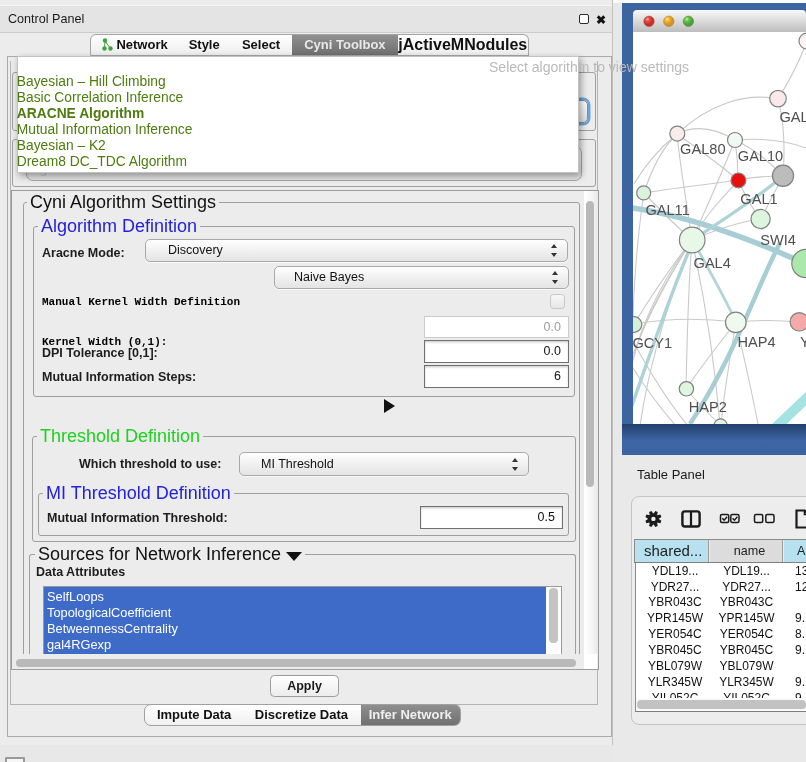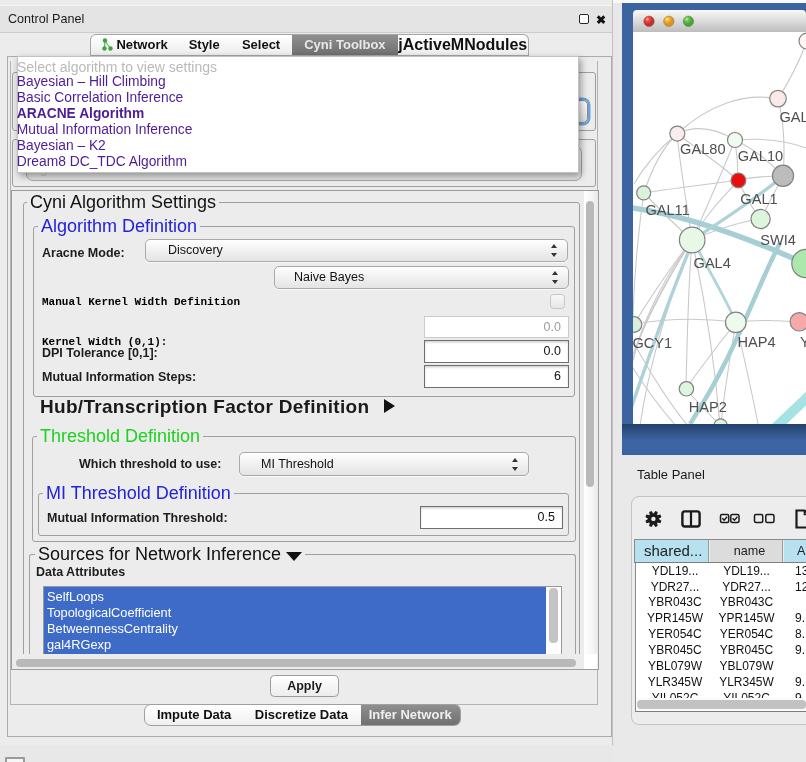--- a/index.html
+++ b/index.html
@@ -78,21 +78,20 @@
 
   <div class="ab glbl" style="left:42px;top:320px;margin-top:16px;">Kernel Width (0,1):</div>
   <div class="ab fld" style="left:424px;top:316px;width:136px;height:20px;border:1px solid #cbcbcb;line-height:20px;padding-right:7px;color:#9d9d9d;">0.0</div>
 
   <div class="ab lbl" style="left:42px;top:346px;">DPI Tolerance [0,1]:</div>
   <div class="ab fld" style="left:424px;top:340px;width:136px;height:21px;border:1px solid #6f6f6f;line-height:21px;padding-right:7px;box-shadow:inset 0 1.5px 2px rgba(0,0,0,.18);">0.0</div>
 
   <div class="ab lbl" style="left:42px;top:370px;">Mutual Information Steps:</div>
   <div class="ab fld" style="left:424px;top:365px;width:136px;height:21px;border:1px solid #6f6f6f;line-height:21px;padding-right:7px;box-shadow:inset 0 1.5px 2px rgba(0,0,0,.18);">6</div>
 
-  <div class="ab" style="left:40px;top:396px;font-size:19px;font-weight:bold;color:#1a1a1a;letter-spacing:0.3px;">Hub/Transcription Factor Definition</div>
   <div class="ab" style="left:384px;top:399px;width:0;height:0;border-top:7px solid transparent;border-bottom:7px solid transparent;border-left:11px solid #111;"></div>
 
   <div class="ab grp" style="left:32px;top:436px;width:542px;height:104px;"></div>
   <div class="ab gt" style="left:37px;top:430px;color:#1ed11e;">Threshold Definition</div>
 
   <div class="ab lbl" style="left:79px;top:457px;">Which threshold to use:</div>
   <div class="ab combo" style="left:239px;top:452px;width:288px;height:22px;">
      <div class="ct" style="left:21px;line-height:22px;">MI Threshold</div>
      <div class="arr au" style="right:10px;top:4.5px;"></div>
       <div class="arr ad" style="right:10px;bottom:4.5px;"></div>
@@ -288,14 +287,14 @@
     <div class="ab" style="left:710px;top:673.9px;width:73px;height:16px;text-align:center;font-size:12px;color:#111;line-height:16px;">YLR345W</div>
     <div class="ab" style="left:795px;top:673.9px;width:20px;height:16px;font-size:12px;color:#111;line-height:16px;">9.</div>
     <div class="ab" style="left:640px;top:689.8000000000001px;width:70px;height:16px;text-align:center;font-size:12px;color:#111;line-height:16px;">YIL052C</div>
     <div class="ab" style="left:710px;top:689.8000000000001px;width:73px;height:16px;text-align:center;font-size:12px;color:#111;line-height:16px;">YIL052C</div>
     <div class="ab" style="left:795px;top:689.8000000000001px;width:20px;height:16px;font-size:12px;color:#111;line-height:16px;">9</div>
     <div class="ab" style="left:636px;top:697.8px;width:170px;height:13.5px;background:#fafafa;"></div>
     <div class="ab thumb" style="left:637.3px;top:700px;width:169px;height:9px;background:#c2c2c2;"></div>
   </div>
 
 <div class="ab" style="left:17px;top:56px;width:560px;height:115px;background:#fff;border:1px solid #c2c2c2;box-shadow:2px 3px 7px rgba(0,0,0,.38);"></div>
-<div class="ab" style="left:17px;top:59px;width:672px;text-align:left;font-size:14px;color:#b9b9b9;">Select algorithm to view settings</div>
-<div class="ab" style="left:16.8px;top:74px;font-size:13.8px;color:#4c1d95;line-height:16px;white-space:nowrap;">Bayesian – Hill Climbing<br>Basic Correlation Inference<br><b>ARACNE Algorithm</b><br>Mutual Information Inference<br>Bayesian – K2<br>Dream8 DC_TDC Algorithm</div>
+<div class="ab" style="left:17px;top:59px;width:672px;text-align:right;font-size:14px;color:#b9b9b9;">Select algorithm to view settings</div>
+<div class="ab" style="left:16.8px;top:74px;font-size:13.8px;color:#4d7c0f;line-height:16px;white-space:nowrap;">Bayesian – Hill Climbing<br>Basic Correlation Inference<br><b>ARACNE Algorithm</b><br>Mutual Information Inference<br>Bayesian – K2<br>Dream8 DC_TDC Algorithm</div>
 
 </body></html>

